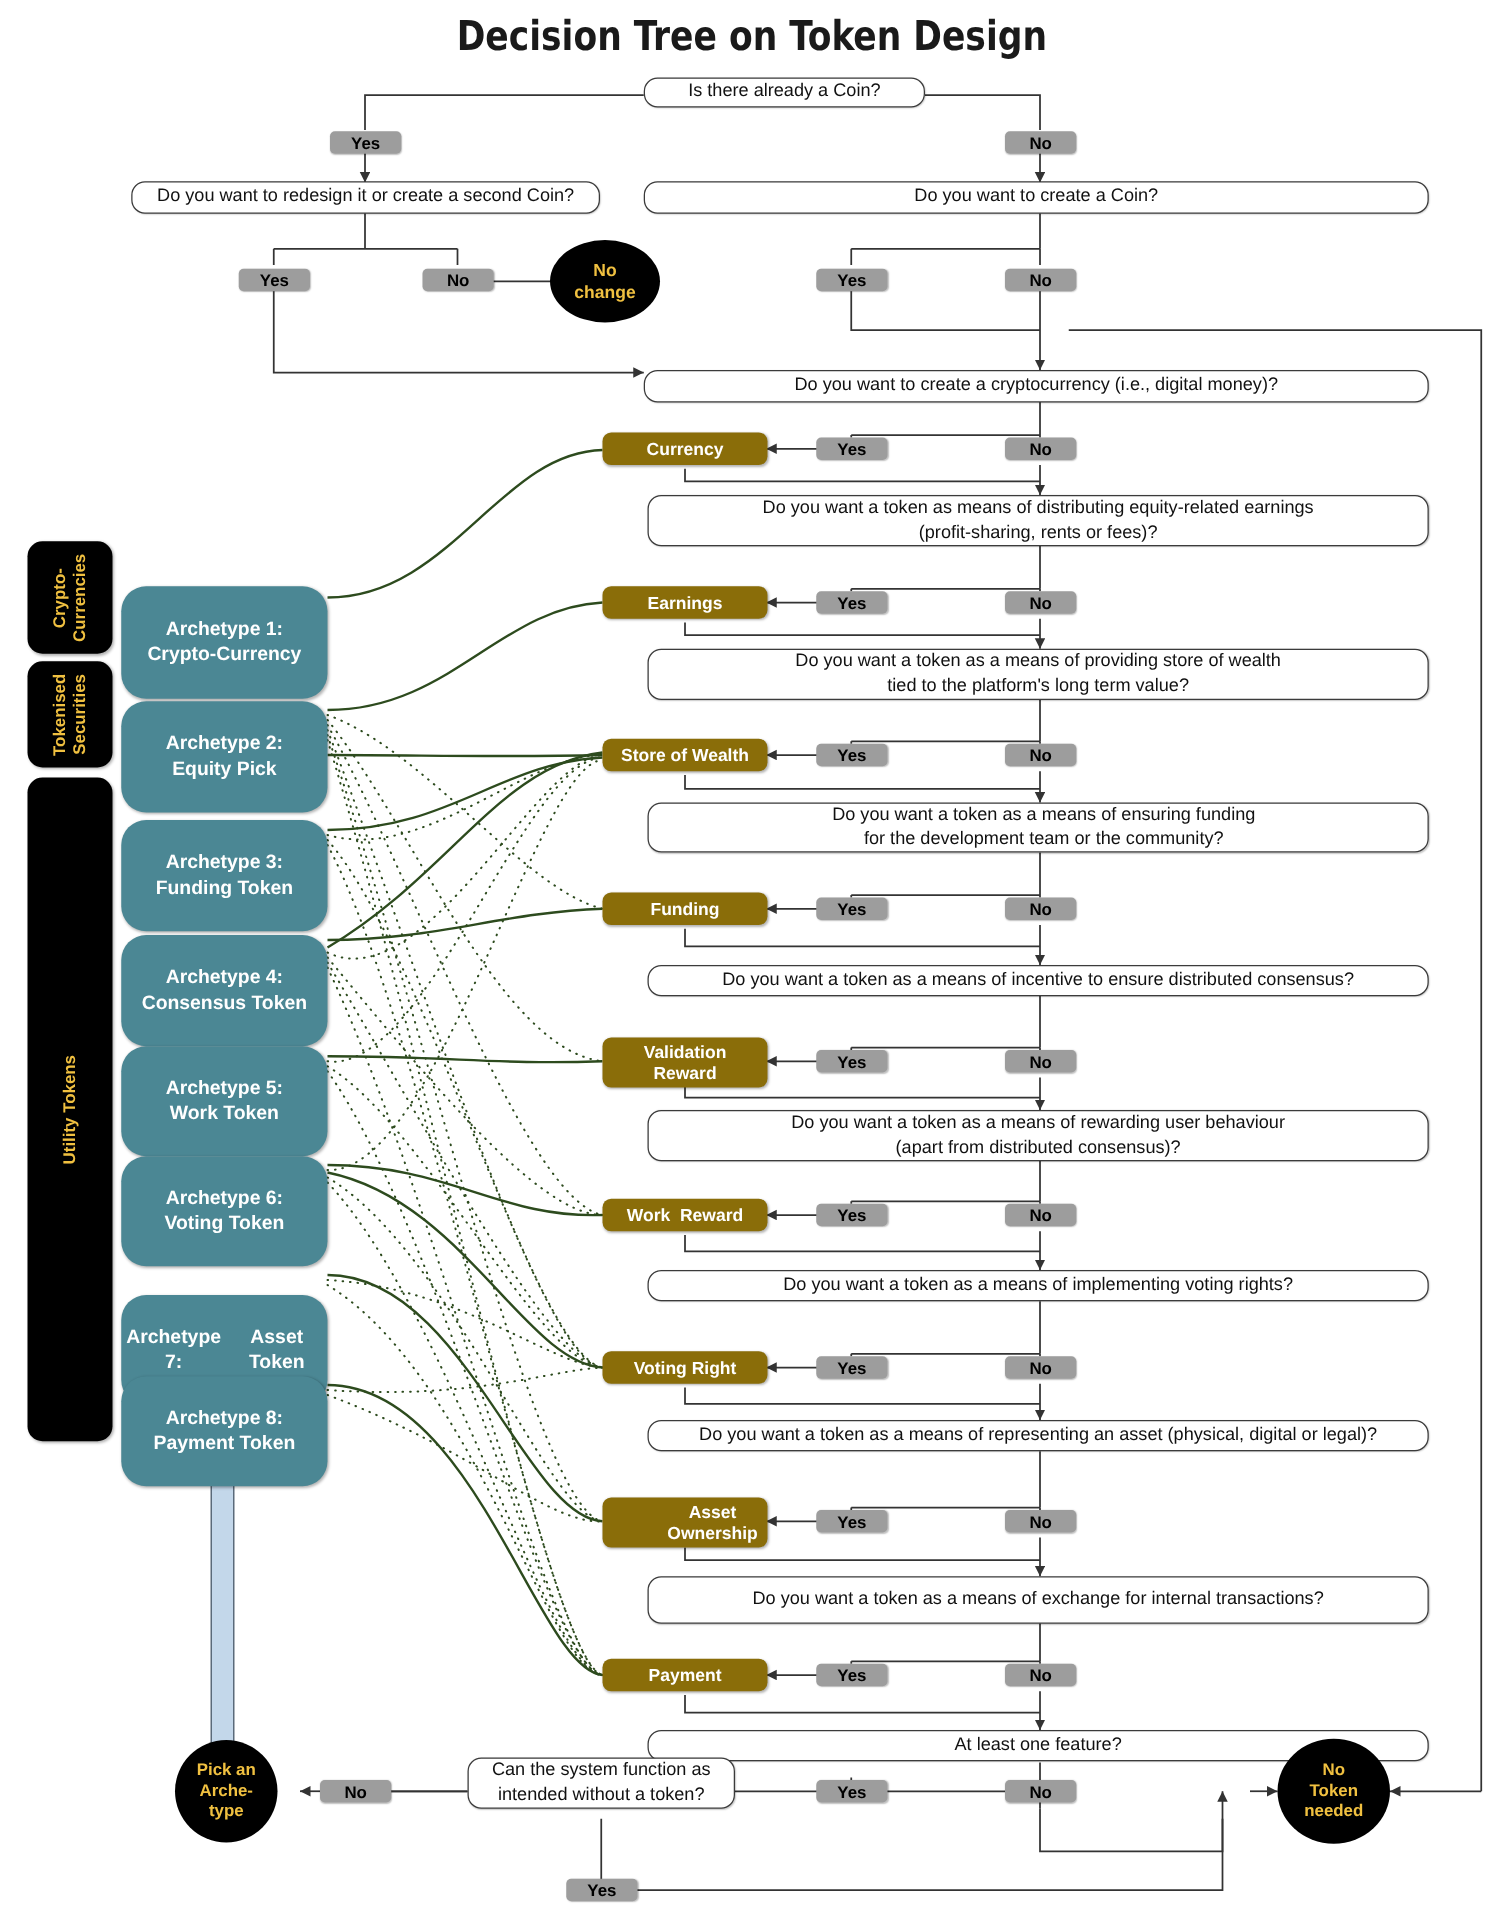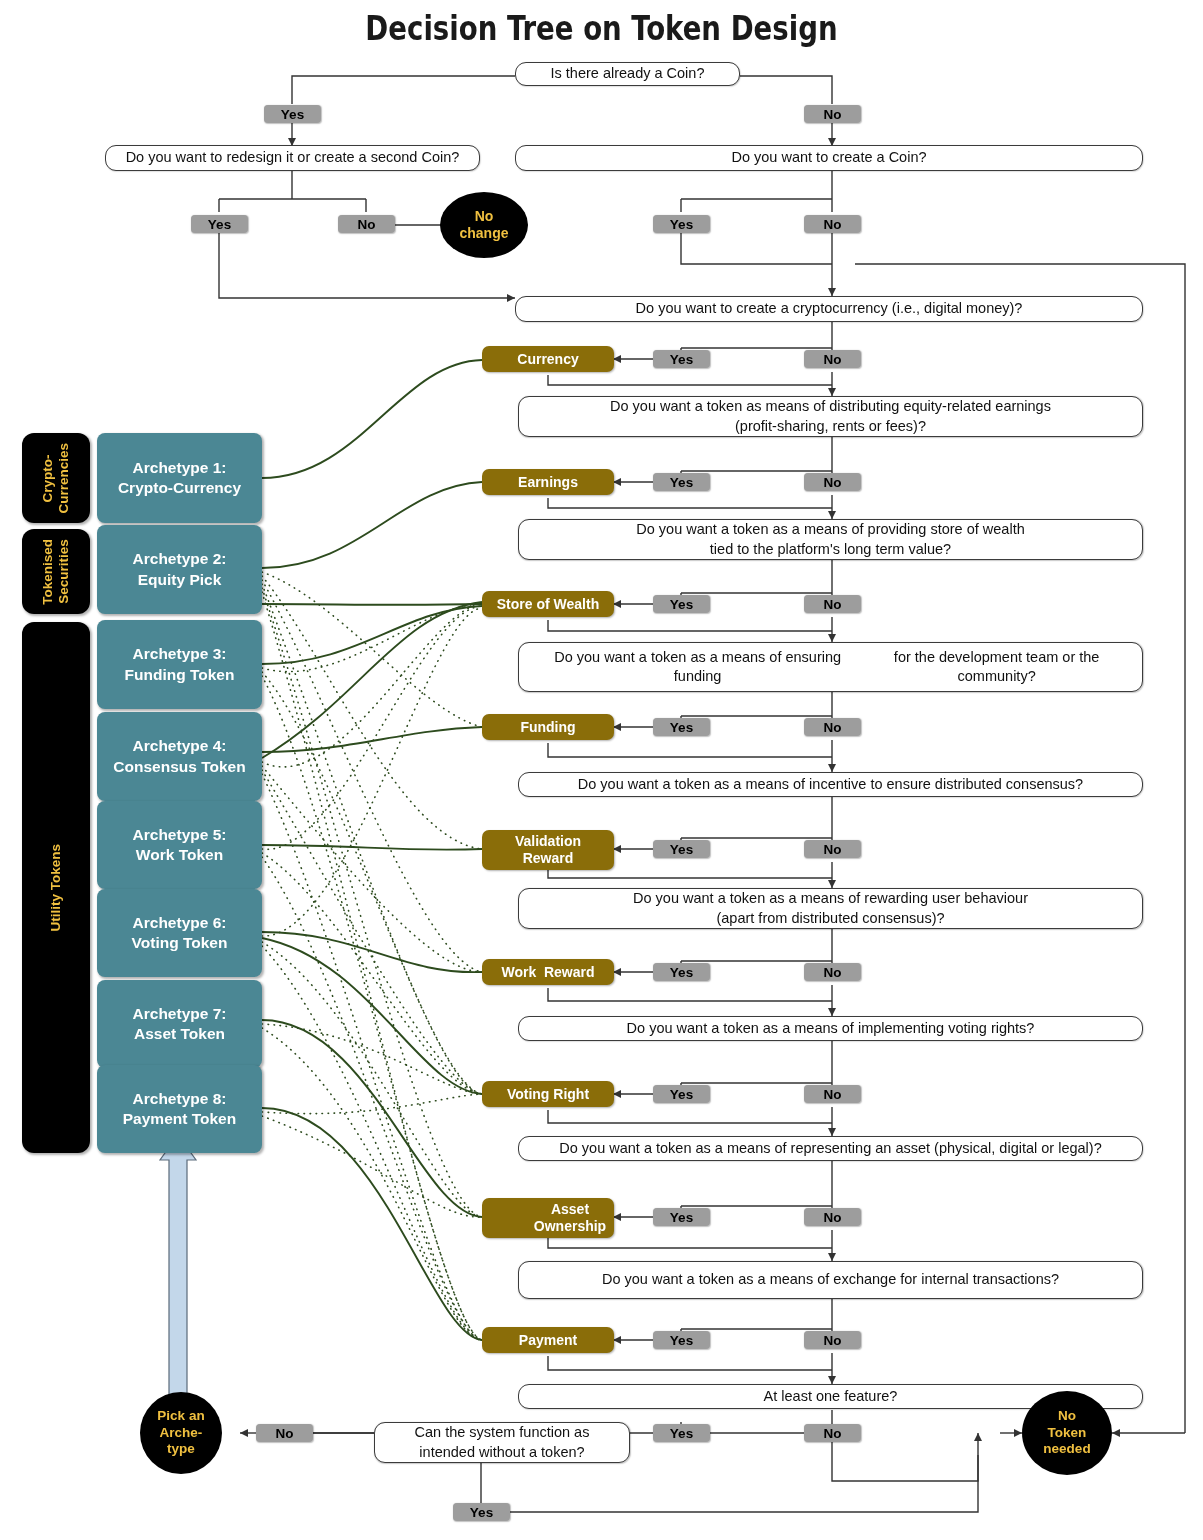--- a/index.html
+++ b/index.html
@@ -15,22 +15,22 @@
   .qbox{background:#ffffff;border:1.3px solid #3b3b3b;border-radius:11px;color:#111;font-size:14.5px;line-height:1.32;
         padding:3px 8px;box-shadow:0.6px 0.6px 1.2px rgba(0,0,0,0.22);}
   .qbox span{display:block;}
 
   .yn{background:#9d9d9d;border-radius:4px;color:#000;font-size:13.5px;font-weight:bold;
       box-shadow:0.6px 0.6px 1.2px rgba(0,0,0,0.25);}
 
   .feature{background:#8a6d09;border-radius:7px;color:#fff;font-size:14px;font-weight:bold;line-height:1.18;
            box-shadow:1px 1px 2px rgba(0,0,0,0.3);}
 
-  .arch{background:#4b8794;border-radius:8px;color:#fff;font-size:15.5px;font-weight:bold;line-height:1.3;
-        box-shadow:1.2px 1.2px 2.4px rgba(0,0,0,0.3);}
+  .arch{background:#4b8794;border-radius:20px;color:#fff;font-size:15.5px;font-weight:bold;line-height:1.3;
+        box-shadow:1.2px 1.2px 2.4px rgba(0,0,0,0.3);margin-top:36px;}
 
   .cat{background:#000000;border-radius:12px;color:#f0c040;font-size:13.5px;font-weight:bold;line-height:1.2;
        box-shadow:1.2px 1.2px 2.4px rgba(0,0,0,0.3);}
   .cat .vtxt{writing-mode:vertical-rl;transform:rotate(180deg);text-align:center;}
 
   .ellipse{background:#000000;border-radius:50%;color:#f0c040;font-size:14px;font-weight:bold;line-height:1.2;}
   .circ{background:#000000;border-radius:50%;color:#f0c040;font-size:13.5px;font-weight:bold;line-height:1.22;}
 </style>
 </head>
 <body>
@@ -233,21 +233,21 @@
   <div class="node qbox" style="left:518px;top:396px;width:625px;height:41px;flex-direction:column;">
     <span>Do you want a token as means of distributing equity-related earnings</span>
     <span>(profit-sharing, rents or fees)?</span>
   </div>
 
   <div class="node qbox" style="left:518px;top:519px;width:625px;height:41px;flex-direction:column;">
     <span>Do you want a token as a means of providing store of wealth</span>
     <span>tied to the platform's long term value?</span>
   </div>
 
-  <div class="node qbox" style="left:518px;top:642px;width:625px;height:50px;padding-left:17px;">
+  <div class="node qbox" style="left:518px;top:642px;width:625px;height:40px;flex-direction:column;padding-left:17px;">
     <span>Do you want a token as a means of ensuring funding</span>
     <span>for the development team or the community?</span>
   </div>
 
   <div class="node qbox" style="left:518px;top:772px;width:625px;height:25px;">
     <span>Do you want a token as a means of incentive to ensure distributed consensus?</span>
   </div>
 
   <div class="node qbox" style="left:518px;top:888px;width:625px;height:41px;flex-direction:column;">
     <span>Do you want a token as a means of rewarding user behaviour</span>
@@ -263,21 +263,21 @@
   </div>
 
   <div class="node qbox" style="left:518px;top:1261px;width:625px;height:38px;">
     <span>Do you want a token as a means of exchange for internal transactions?</span>
   </div>
 
   <div class="node qbox" style="left:518px;top:1384px;width:625px;height:25px;">
     <span>At least one feature?</span>
   </div>
 
-  <div class="node qbox" style="left:374px;top:1406px;width:256px;height:41px;flex-direction:column;margin-top:16px;">
+  <div class="node qbox" style="left:374px;top:1406px;width:214px;height:41px;flex-direction:column;">
     <span>Can the system function as</span>
     <span>intended without a token?</span>
   </div>
 
   <div class="node yn" style="left:264px;top:105px;width:57px;height:18px;">Yes</div>
   <div class="node yn" style="left:804px;top:105px;width:57px;height:18px;">No</div>
 
   <div class="node yn" style="left:191px;top:215px;width:57px;height:18px;">Yes</div>
   <div class="node yn" style="left:338px;top:215px;width:57px;height:18px;">No</div>
 
@@ -346,21 +346,21 @@
     <span>Consensus Token</span>
   </div>
   <div class="node arch" style="left:97px;top:801px;width:165px;height:88px;flex-direction:column;">
     <span>Archetype 5:</span>
     <span>Work Token</span>
   </div>
   <div class="node arch" style="left:97px;top:889px;width:165px;height:88px;flex-direction:column;">
     <span>Archetype 6:</span>
     <span>Voting Token</span>
   </div>
-  <div class="node arch" style="left:97px;top:980px;width:165px;height:88px;flex-direction:column;">
+  <div class="node arch" style="left:97px;top:1000px;width:165px;height:88px;flex-direction:row;">
     <span>Archetype 7:</span>
     <span>Asset Token</span>
   </div>
   <div class="node arch" style="left:97px;top:1065px;width:165px;height:88px;flex-direction:column;">
     <span>Archetype 8:</span>
     <span>Payment Token</span>
   </div>
 
   <div class="node cat" style="left:22px;top:433px;width:68px;height:90px;">
     <div class="vtxt">

